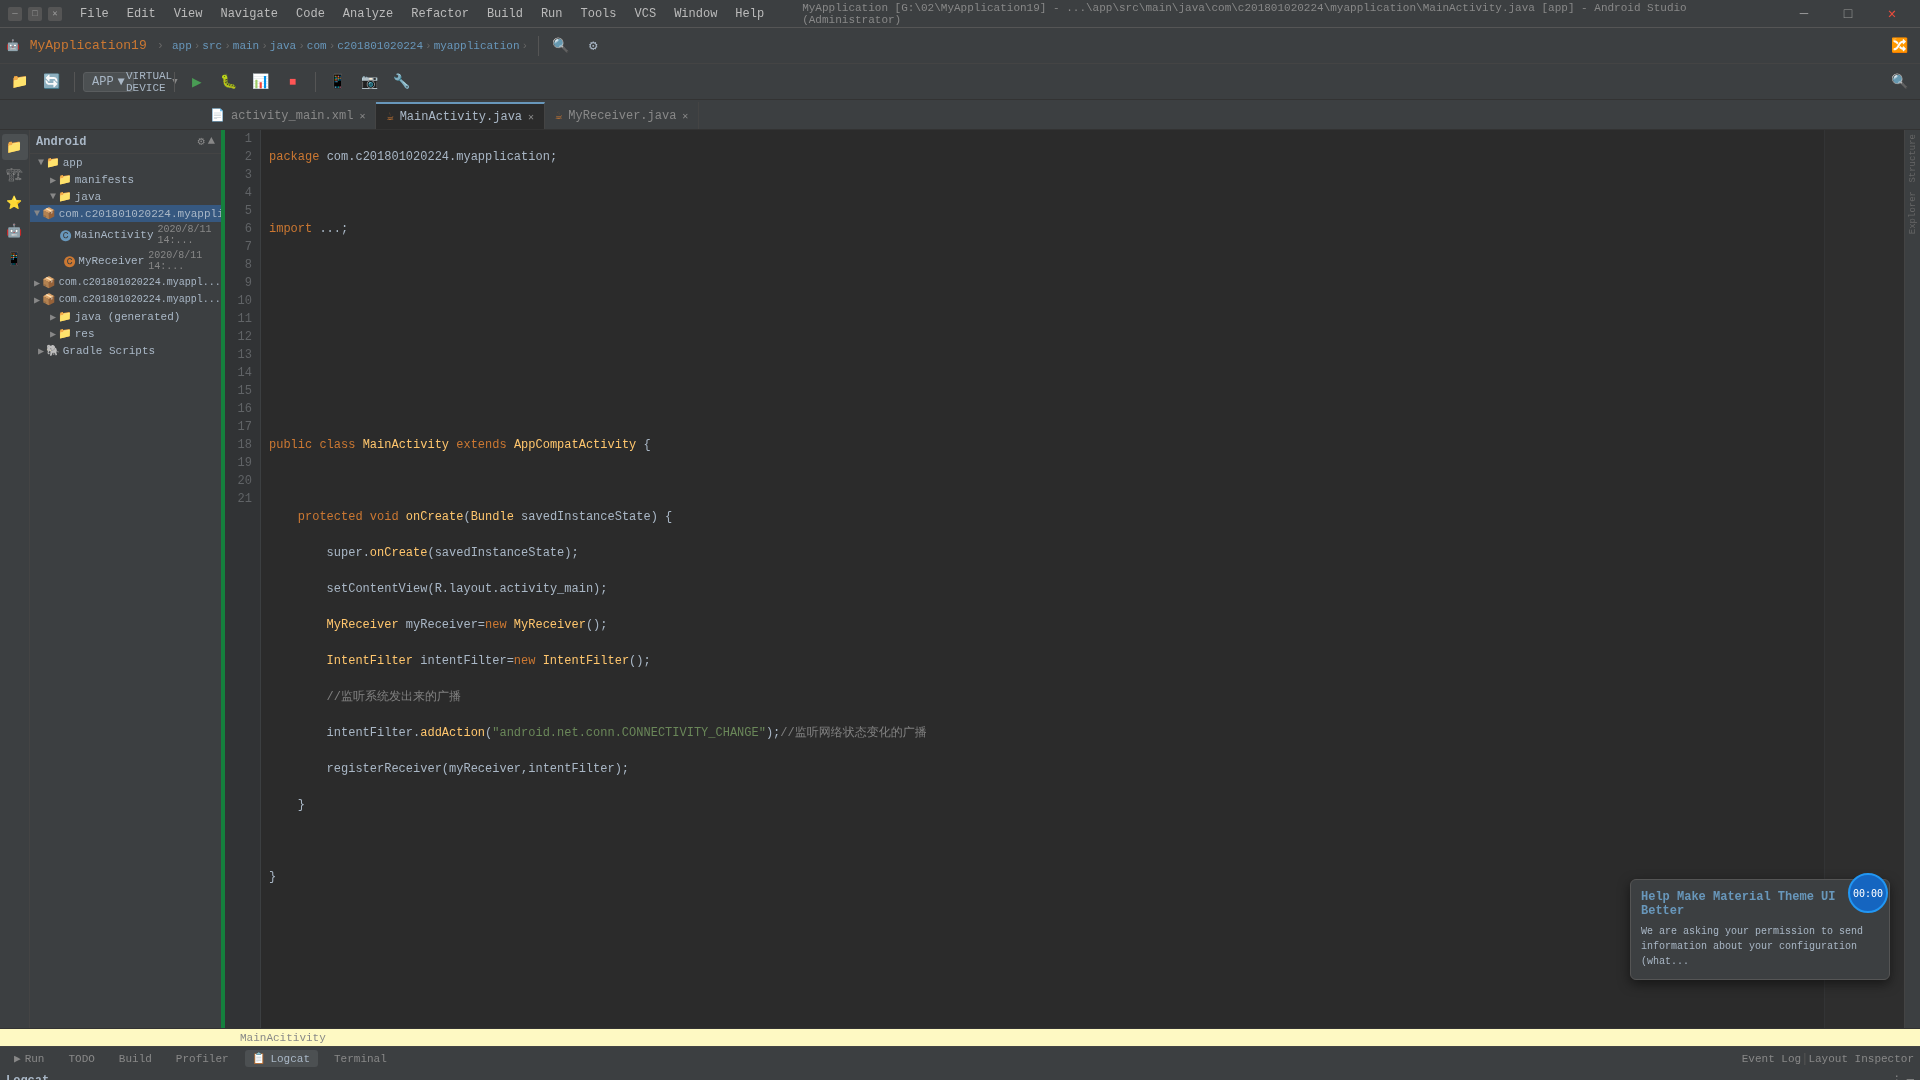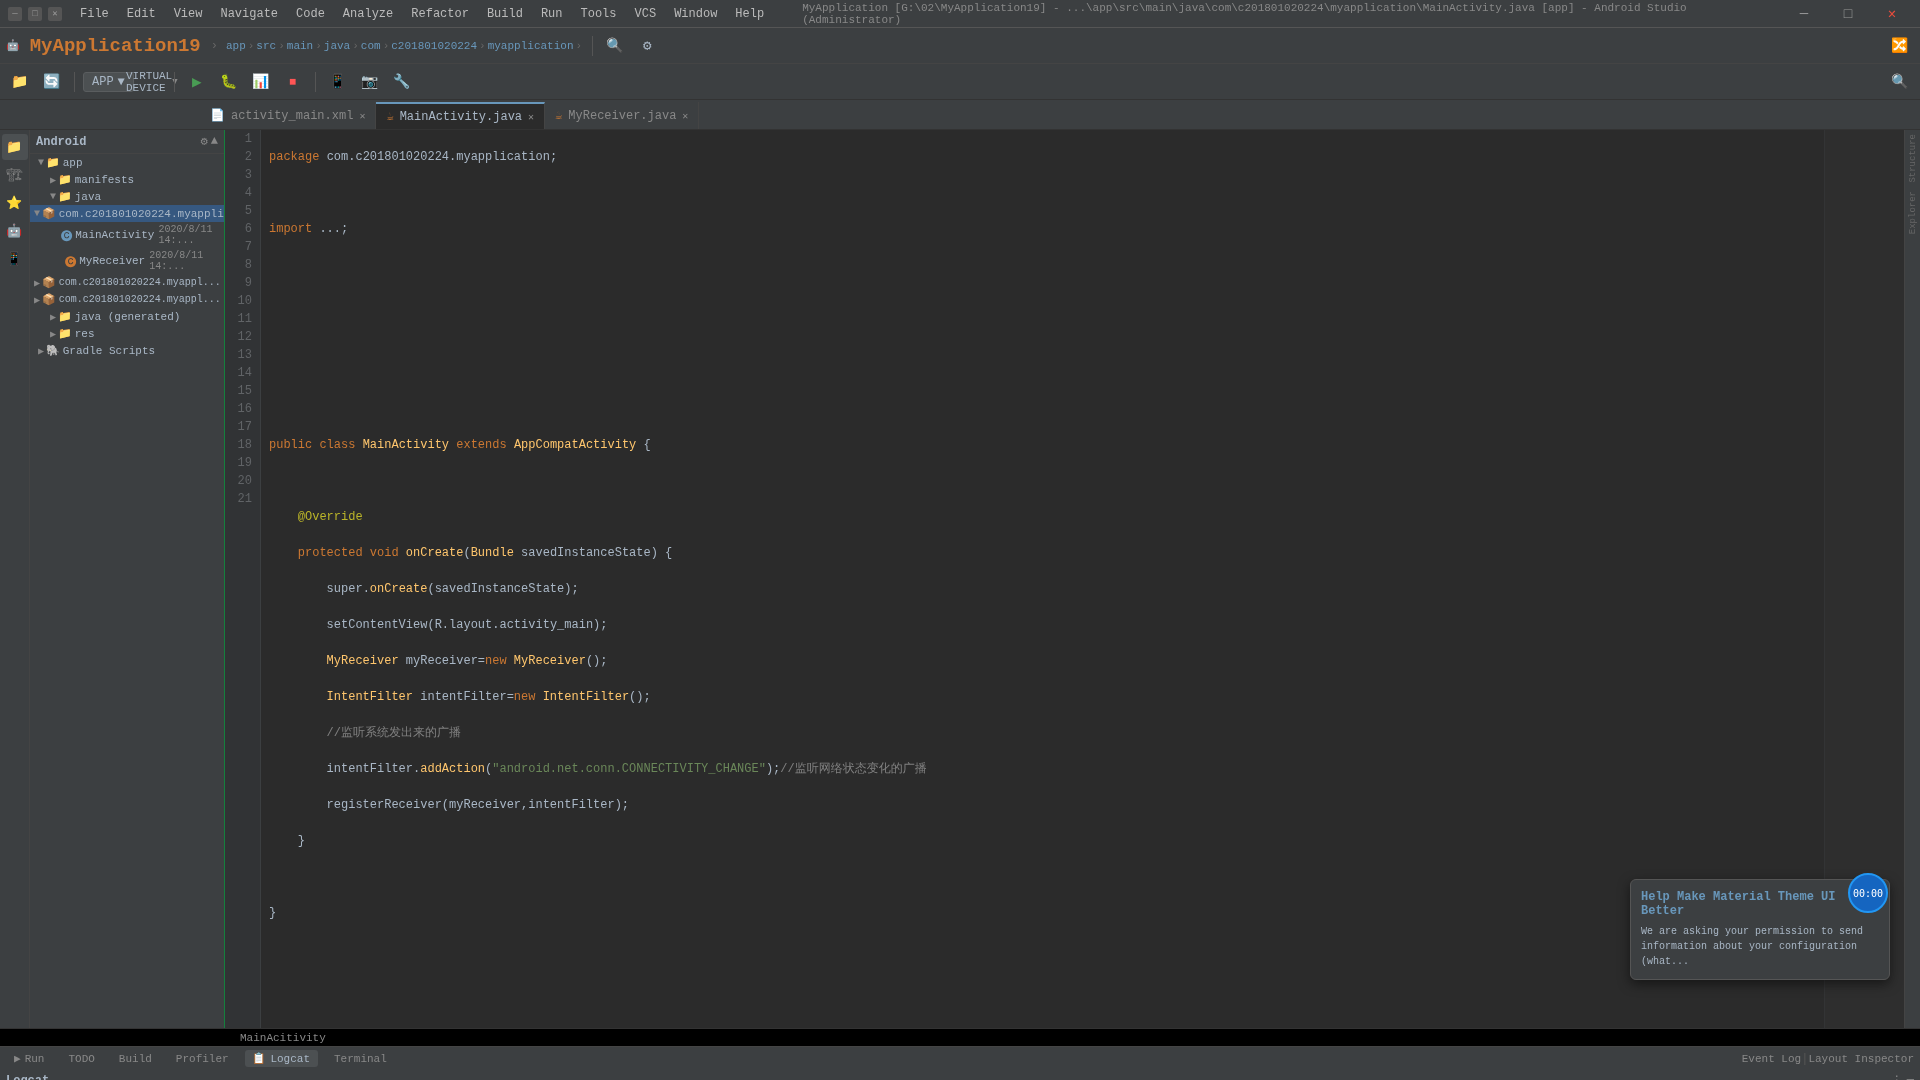--- a/index.html
+++ b/index.html
@@ -81,21 +81,21 @@
       background: #555;
       margin: 0 4px;
     }
     .toolbar-btn {
       width: 28px; height: 28px;
       display: flex; align-items: center; justify-content: center;
       cursor: pointer; border-radius: 3px; color: #a9b7c6;
       font-size: 14px;
     }
     .project-name {
-      color: #cc7832; font-size: 19px; font-weight: bold; margin: 0 6px;
+      color: #cc7832; font-size: 13px; font-weight: normal; margin: 0 6px;
     }
     .breadcrumb {
       display: flex; align-items: center; color: #888; font-size: 11px;
     }
     .breadcrumb span { color: #6897bb; }
     .breadcrumb .sep { color: #666; margin: 0 2px; }
 
     
     #run-toolbar {
       background: #3c3f41;
@@ -166,21 +166,21 @@
       width: 26px; height: 26px;
       display: flex; align-items: center; justify-content: center;
       cursor: pointer; border-radius: 3px; color: #888; font-size: 13px;
     }
     .side-icon:hover, .side-icon.active { background: #4c5052; color: #a9b7c6; }
 
     
     #file-tree {
       width: 195px;
       background: #3c3f41;
-      border-right: 1px solid #15803d;
+      border-right: 4px solid #15803d;
       overflow-y: auto;
       font-size: 12px;
     }
     #file-tree-header {
       display: flex; align-items: center; justify-content: space-between;
       padding: 4px 6px;
       border-bottom: 1px solid #444;
       color: #a9b7c6;
     }
     .tree-item {
@@ -528,21 +528,20 @@
 <span class="code-line"><span class="kw">package</span> <span style="color:#a9b7c6;">com.c201801020224.myapplication</span>;</span>
 <span class="code-line"> </span>
 <span class="code-line"><span class="kw">import</span> <span style="color:#a9b7c6;">...</span>;</span>
 <span class="code-line"> </span>
 <span class="code-line"> </span>
 <span class="code-line"> </span>
 <span class="code-line"> </span>
 <span class="code-line"> </span>
 <span class="code-line"><span class="kw">public</span> <span class="kw">class</span> <span class="cls">MainActivity</span> <span class="kw">extends</span> <span class="cls">AppCompatActivity</span> <span style="color:#a9b7c6;">{</span></span>
 <span class="code-line"> </span>
-<span class="code-line">    <span class="ann">@Override</span></span>
 <span class="code-line">    <span class="kw">protected</span> <span class="kw">void</span> <span class="fn">onCreate</span>(<span class="cls">Bundle</span> <span class="param">savedInstanceState</span>) {</span>
 <span class="code-line">        <span style="color:#a9b7c6;">super</span>.<span class="fn">onCreate</span>(<span class="param">savedInstanceState</span>);</span>
 <span class="code-line">        <span style="color:#a9b7c6;">setContentView</span>(<span style="color:#a9b7c6;">R</span>.<span style="color:#a9b7c6;">layout</span>.<span style="color:#a9b7c6;">activity_main</span>);</span>
 <span class="code-line">        <span class="cls">MyReceiver</span> <span class="param">myReceiver</span>=<span class="kw">new</span> <span class="cls">MyReceiver</span>();</span>
 <span class="code-line">        <span class="cls">IntentFilter</span> <span class="param">intentFilter</span>=<span class="kw">new</span> <span class="cls">IntentFilter</span>();</span>
 <span class="code-line">        <span class="cmt">//监听系统发出来的广播</span></span>
 <span class="code-line">        <span style="color:#a9b7c6;">intentFilter</span>.<span class="fn">addAction</span>(<span class="str">"android.net.conn.CONNECTIVITY_CHANGE"</span>);<span class="cmt">//监听网络状态变化的广播</span></span>
 <span class="code-line">        <span style="color:#a9b7c6;">registerReceiver</span>(<span class="param">myReceiver</span>,<span class="param">intentFilter</span>);</span>
 <span class="code-line">    }</span>
 <span class="code-line"> </span>
@@ -551,21 +550,21 @@
 
     <div id="minimap"></div>
   </div>
 
   <div id="right-sidebar">
     <div style="writing-mode:vertical-rl;transform:rotate(180deg);font-size:9px;color:#666;padding:4px 1px;cursor:pointer;">Structure</div>
     <div style="writing-mode:vertical-rl;transform:rotate(180deg);font-size:9px;color:#666;padding:4px 1px;cursor:pointer;">Explorer</div>
   </div>
 </div>
 
-<div style="background:#000000;height:18px;display:flex;align-items:center;padding:0 4px 0 240px;border-top:1px solid #333;">
+<div style="background:#fef9c3;height:18px;display:flex;align-items:center;padding:0 4px 0 240px;border-top:1px solid #333;">
   <span style="font-size:11px;color:#888;">MainAcitivity</span>
 </div>
 
 <div id="logcat-panel">
 
   <div id="tab-bar-bottom">
     <div class="run-tab">
       <span>▶</span>
       <span>Run</span>
     </div>

